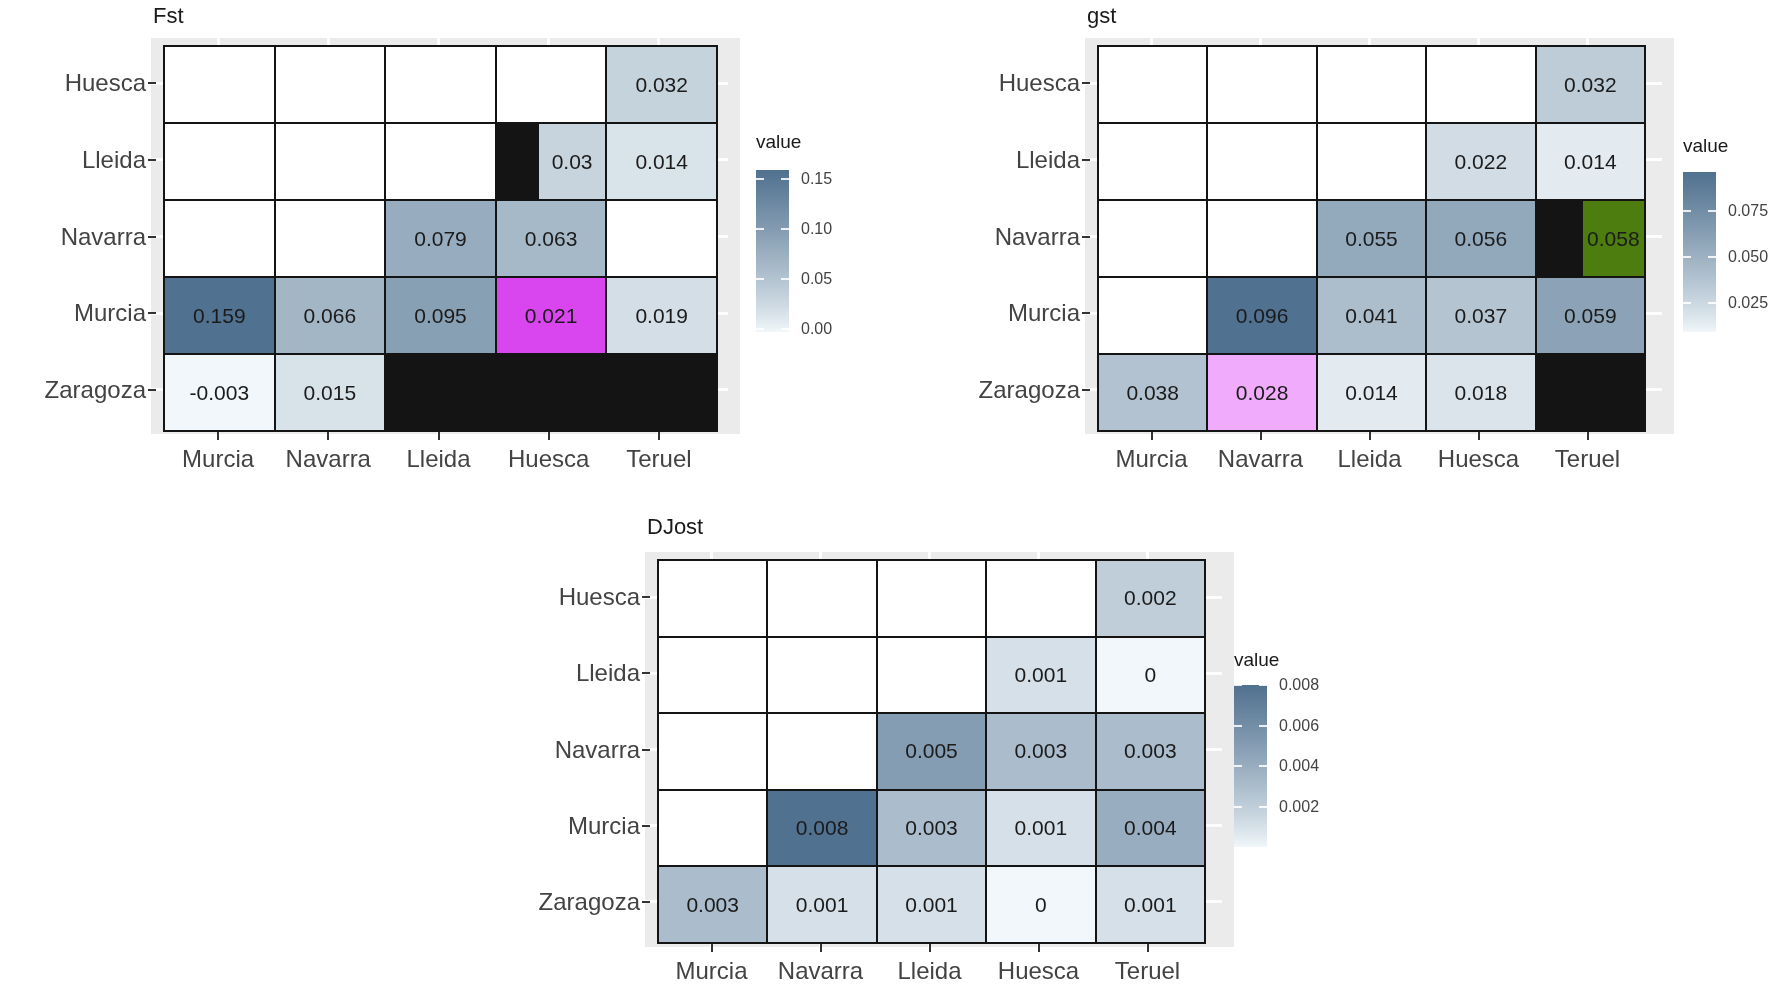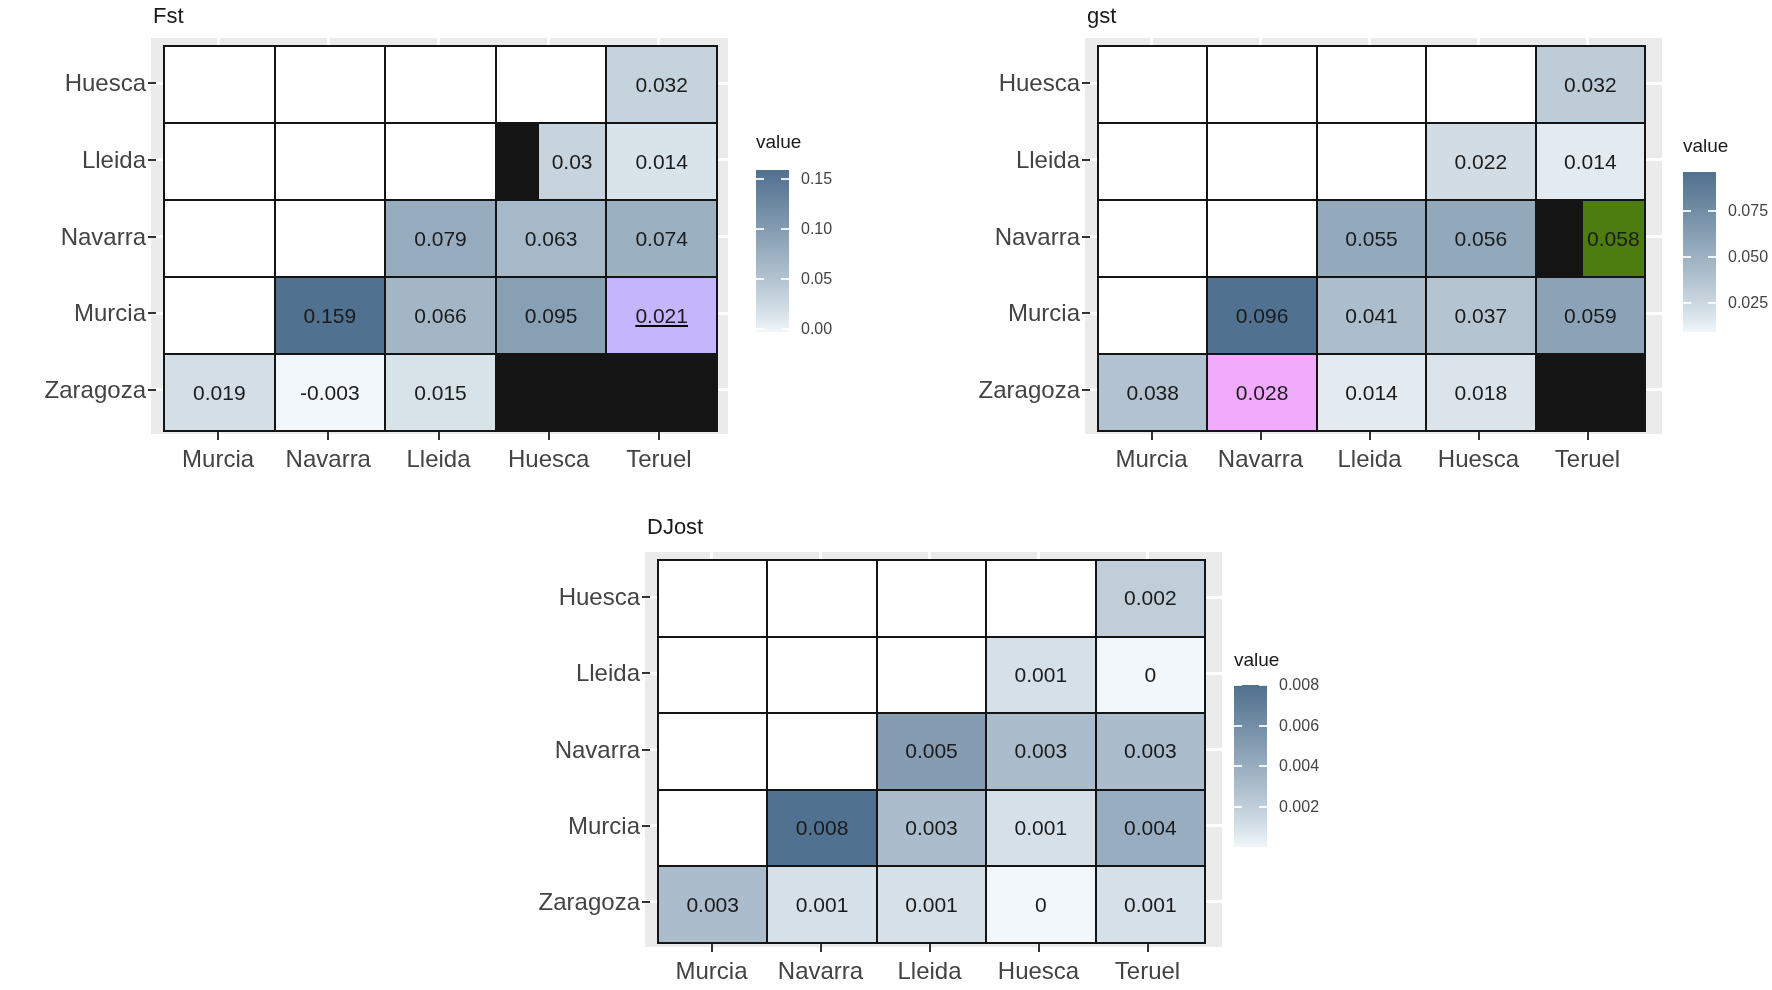--- a/index.html
+++ b/index.html
@@ -1,19 +1,19 @@
 <!DOCTYPE html>
 <html><head>
 <meta charset="utf-8">
 <style>
   html,body{margin:0;padding:0;background:#ffffff;}
   .figure{position:relative;width:1772px;height:990px;background:#ffffff;
           font-family:"Liberation Sans","DejaVu Sans",sans-serif;overflow:hidden;}
   .chart-title{position:absolute;margin:0;font-size:22px;font-weight:400;color:#1a1a1a;white-space:nowrap;}
-  .panel{position:absolute;background:#EBEBEB;}
+  .panel{position:absolute;background:#EBEBEB;padding-left:12px;}
   .tile-grid{position:absolute;display:grid;grid-template-columns:repeat(5,1fr);
              grid-template-rows:repeat(5,1fr);background:#141414;padding:2px;gap:2px;}
   .tile{display:flex;align-items:center;justify-content:center;}
   .tile-value{font-size:21px;color:#1b1b1b;}
   .axis-label{position:absolute;color:#434343;font-size:24px;line-height:30px;white-space:nowrap;}
   .axis-label.yl{text-align:right;}
   .axis-label.xl{text-align:center;}
   .tick{position:absolute;background:#333333;}
   .notch{position:absolute;background:rgba(255,255,255,0.9);}
   .legend-title{position:absolute;font-size:19px;color:#1a1a1a;line-height:22px;}
@@ -67,34 +67,31 @@
             <span class="tile-value">0.014</span>
           </div>
           <div class="tile" style="background: rgb(255, 255, 255);"></div>
           <div class="tile" style="background: rgb(255, 255, 255);"></div>
           <div class="tile" style="background: rgb(151, 172, 190);">
             <span class="tile-value">0.079</span>
           </div>
           <div class="tile" style="background: rgb(166, 185, 200);">
             <span class="tile-value">0.063</span>
           </div>
-          <div class="tile" style="background: rgb(155, 176, 193);">
-            <span class="tile-value">0.074</span>
-          </div>
           <div class="tile" style="background: rgb(255, 255, 255);"></div>
           <div class="tile" style="background: rgb(80, 113, 143);">
             <span class="tile-value">0.159</span>
           </div>
           <div class="tile" style="background: rgb(163, 182, 198); align-items: center;">
             <span class="tile-value">0.066</span>
           </div>
           <div class="tile" style="background: rgb(136, 160, 180);">
             <span class="tile-value">0.095</span>
           </div>
-          <div class="tile" style="background: #c4b5fd; text-decoration: underline;">
+          <div class="tile" style="background: #d946ef;">
             <span class="tile-value">0.021</span>
           </div>
           <div class="tile" style="background: rgb(212, 222, 230);">
             <span class="tile-value">0.019</span>
           </div>
           <div class="tile" style="background: rgb(241, 247, 250);">
             <span class="tile-value">-0.003</span>
           </div>
           <div class="tile" style="background: rgb(216, 226, 233);">
             <span class="tile-value">0.015</span>

